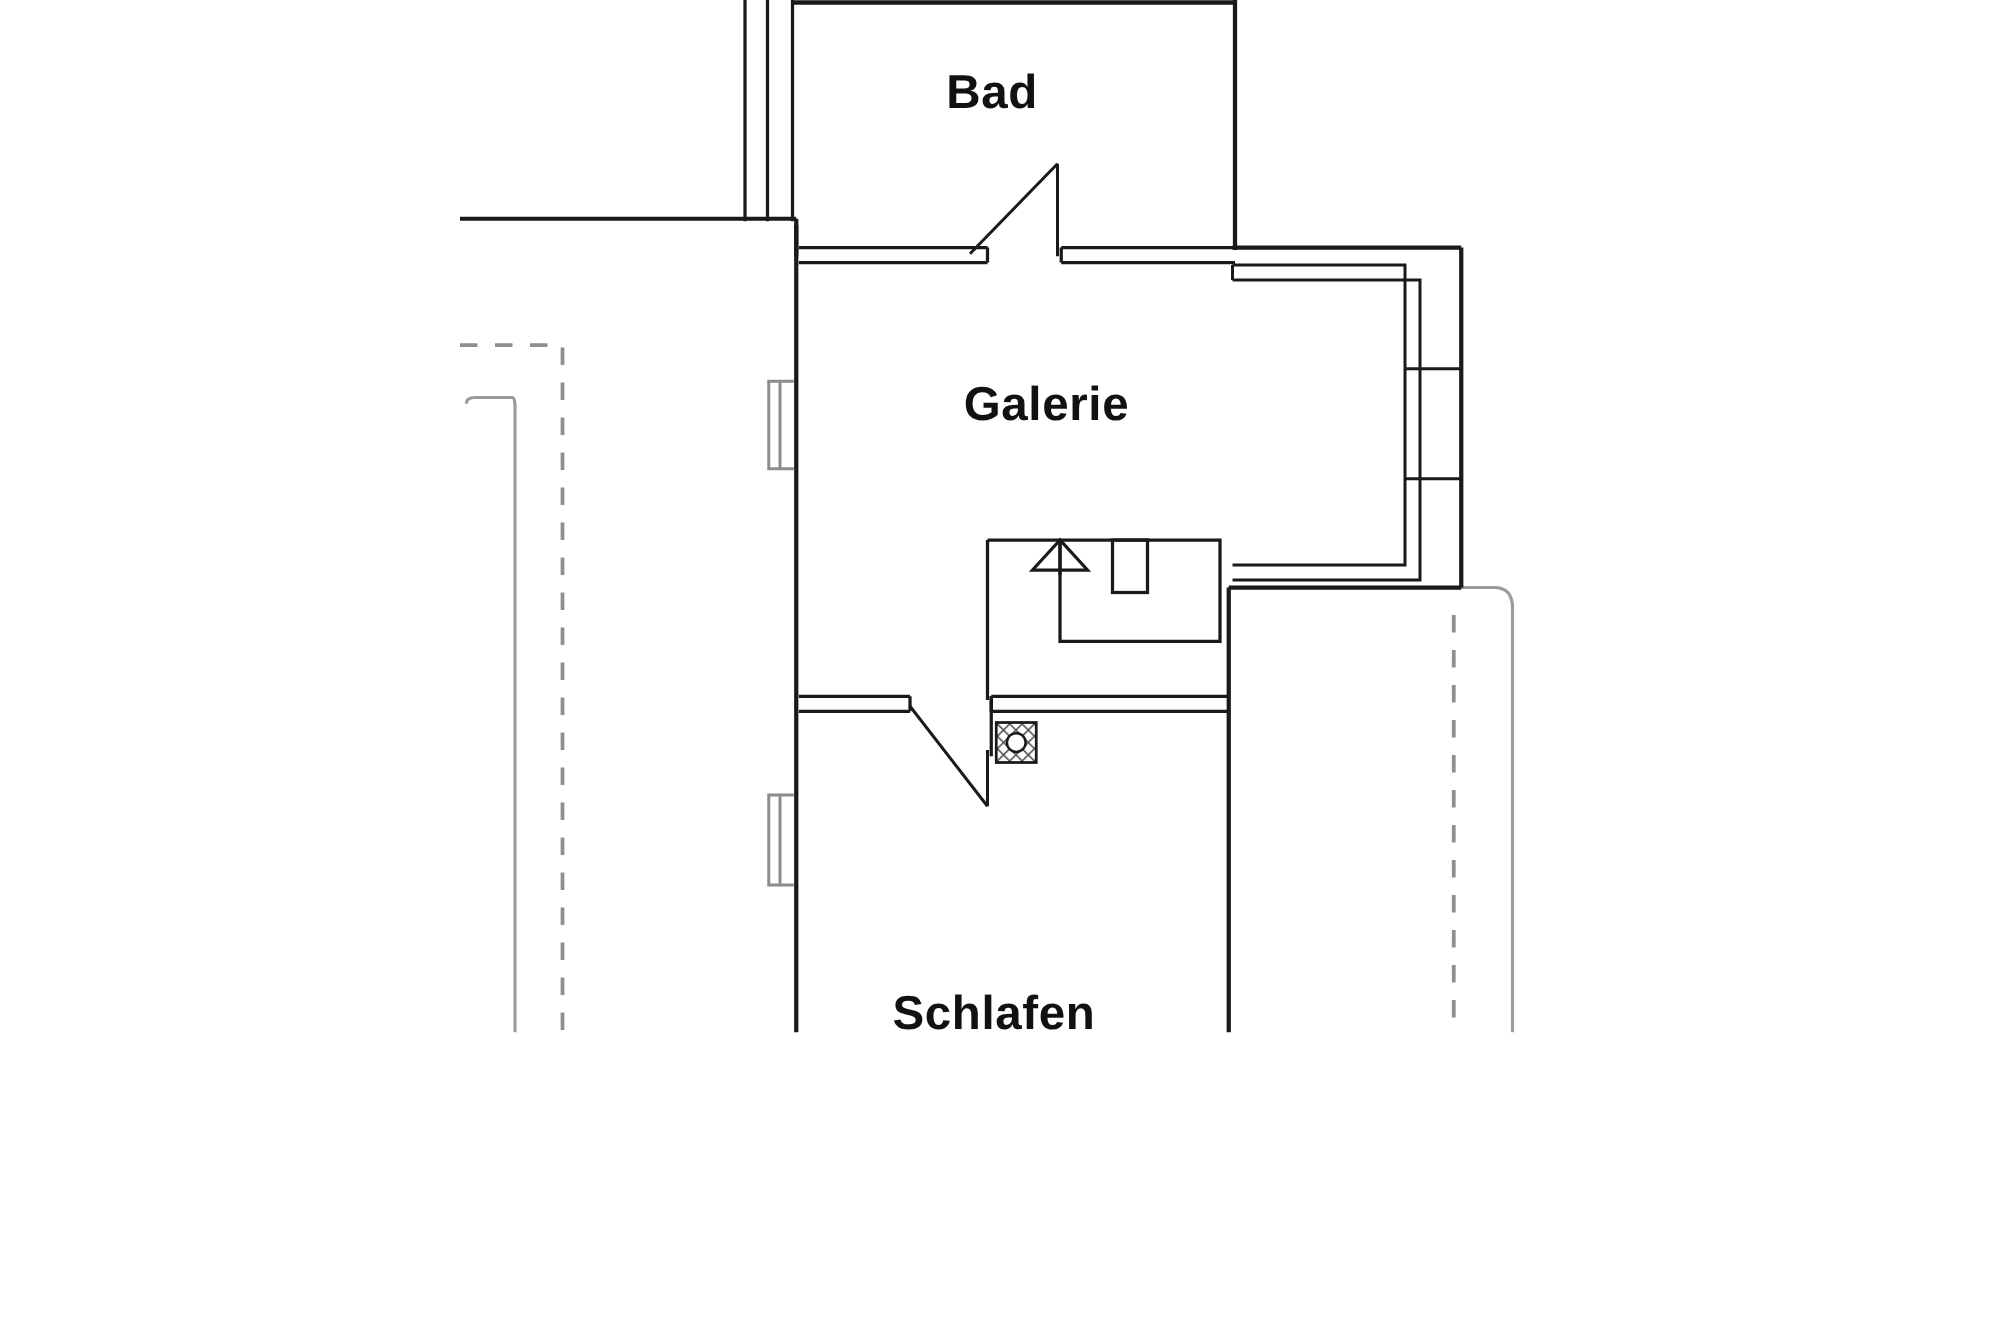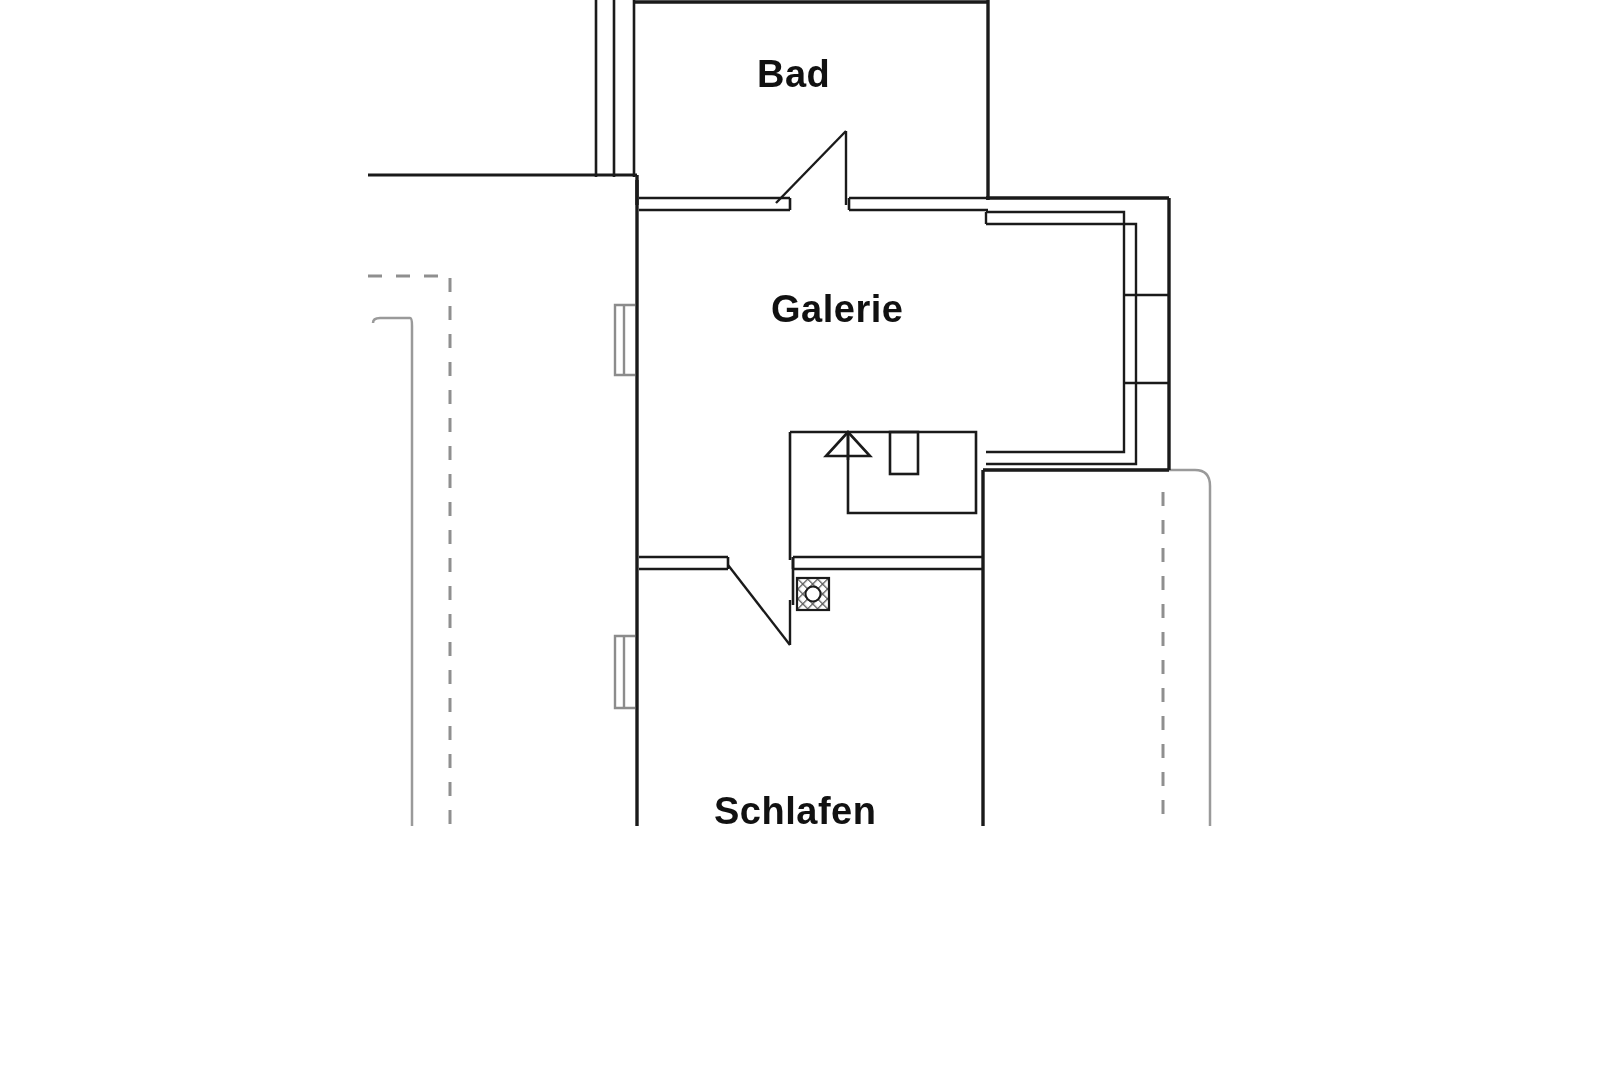--- a/index.html
+++ b/index.html
@@ -32,21 +32,21 @@
     letter-spacing: 0.5px;
     user-select: none;
   }
   #label-bad {
     left: 757px;
     top: 53px;
     font-size: 38px;
   }
   #label-galerie {
     left: 771px;
-    top: 288px;
+    top: 303px;
     font-size: 38px;
   }
   #label-schlafen {
     left: 714px;
     top: 790px;
     font-size: 38px;
   }
 </style>
 </head>
 <body>

